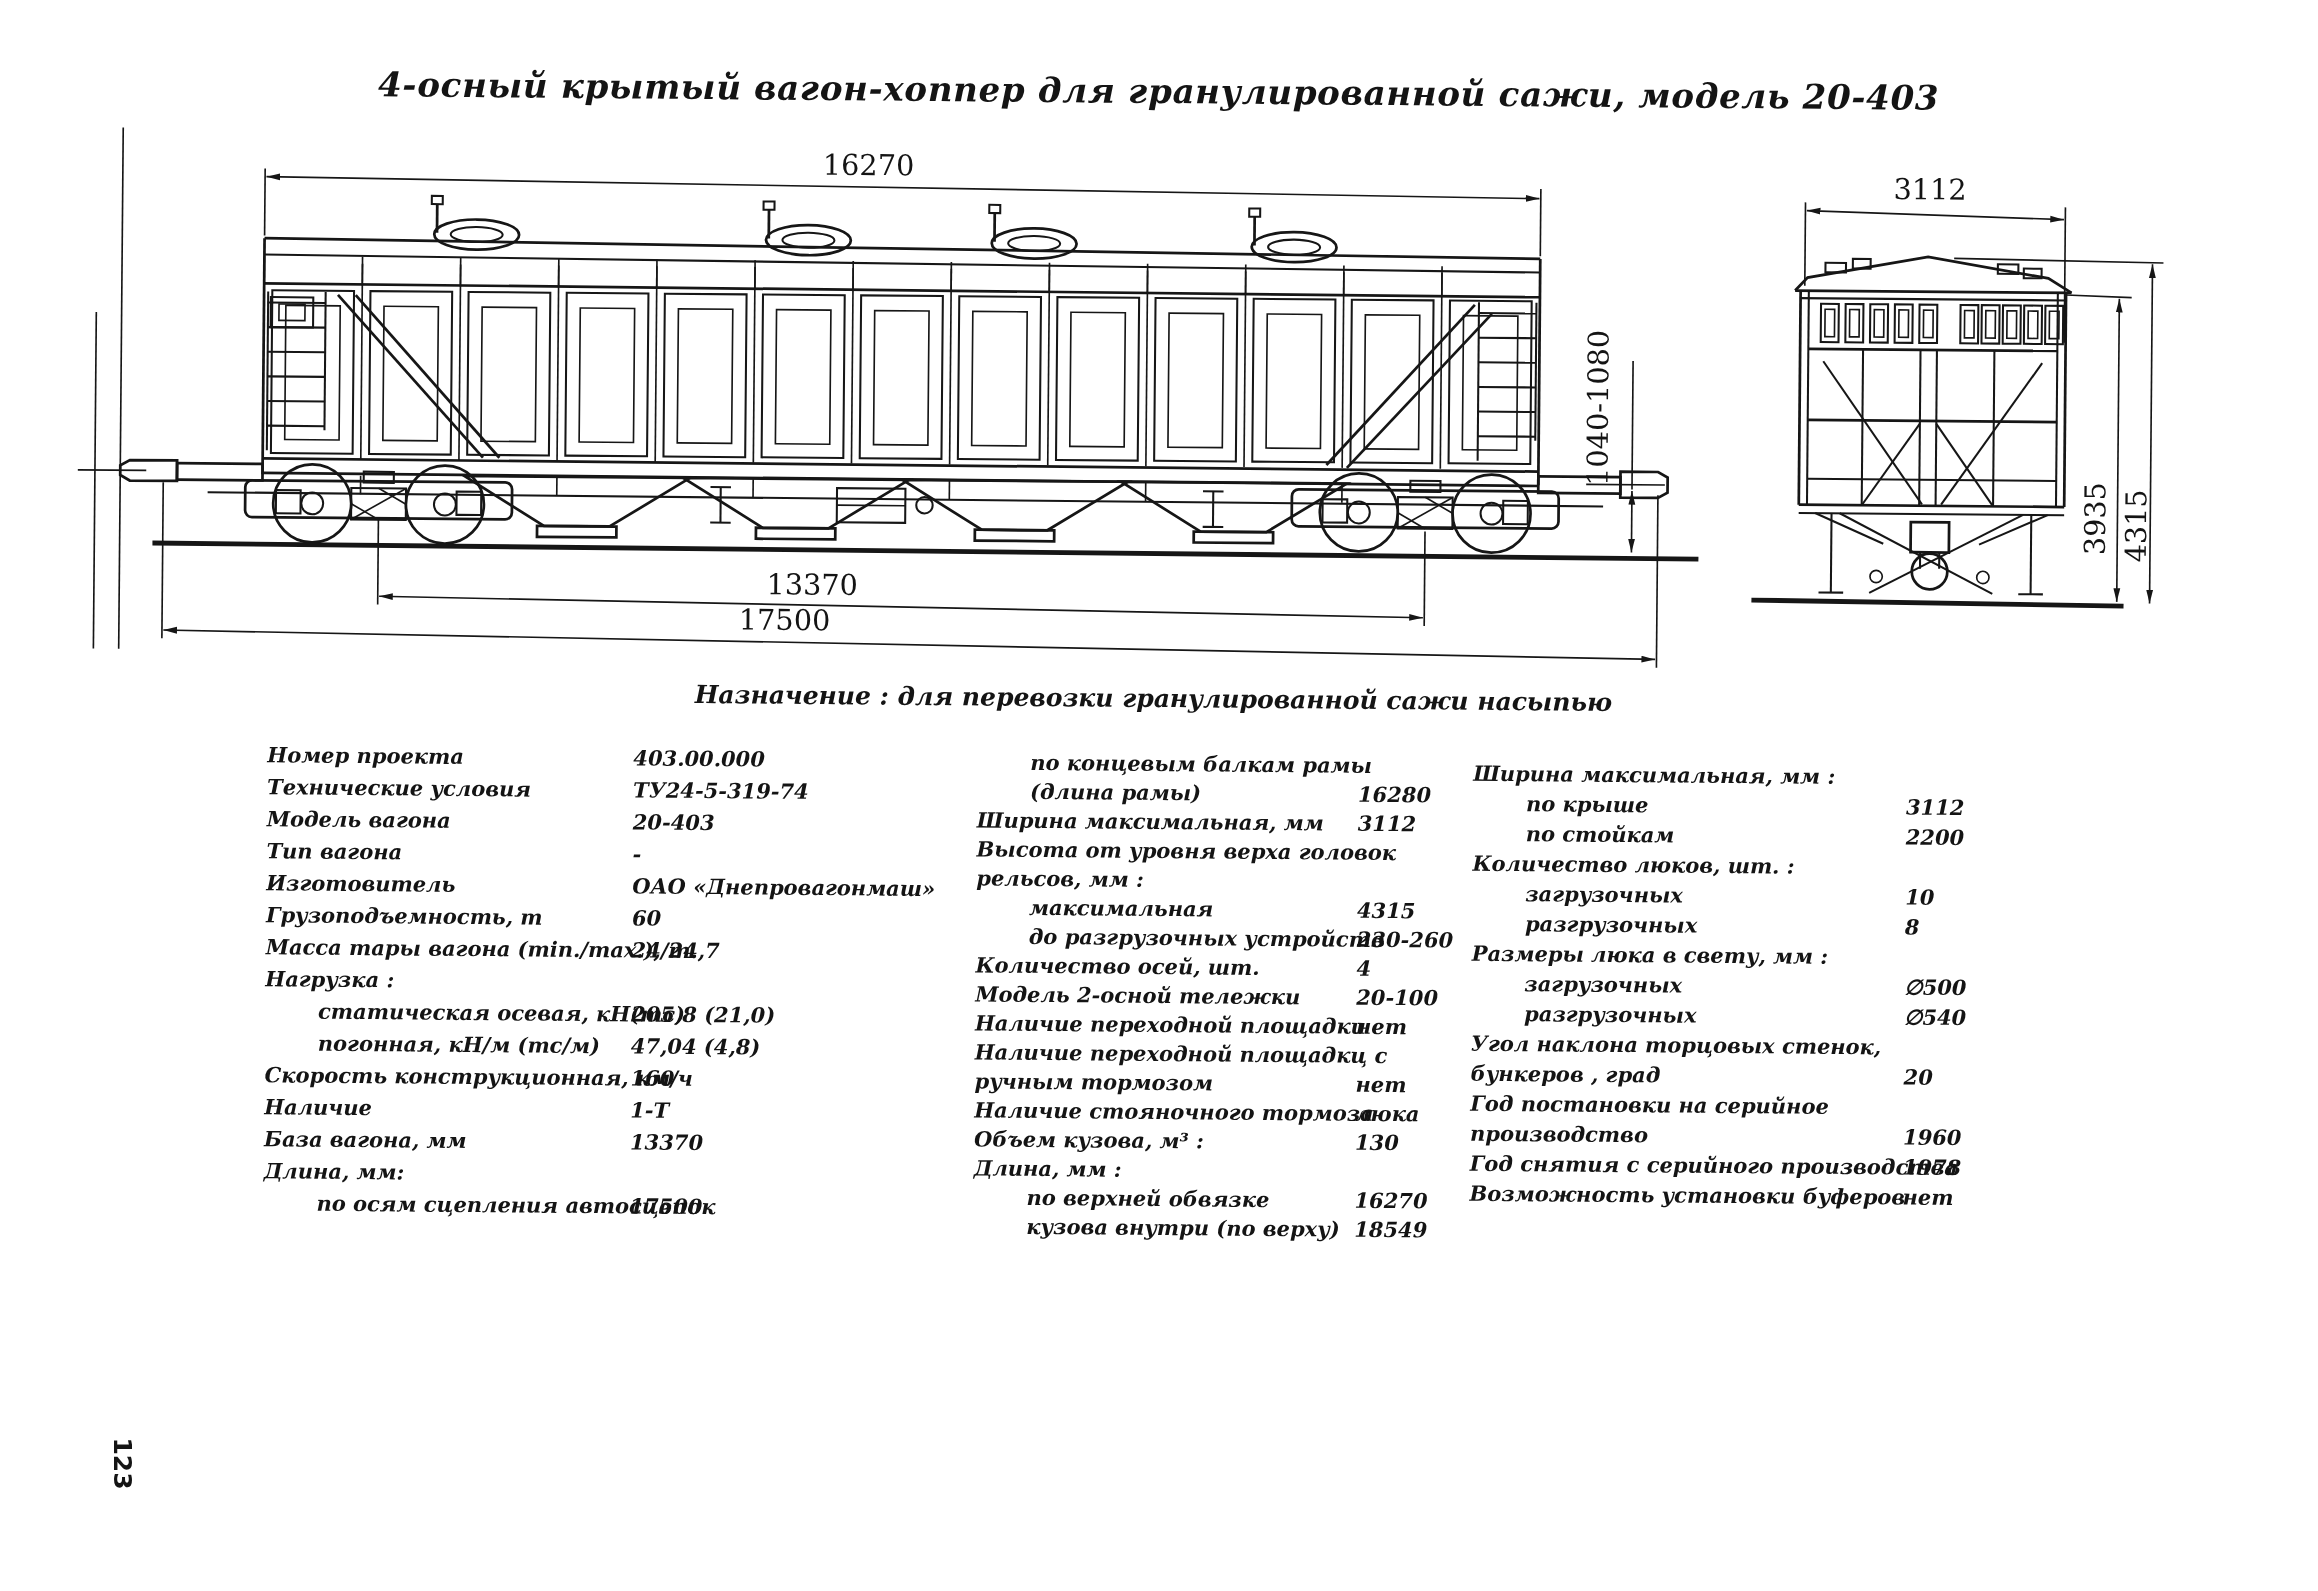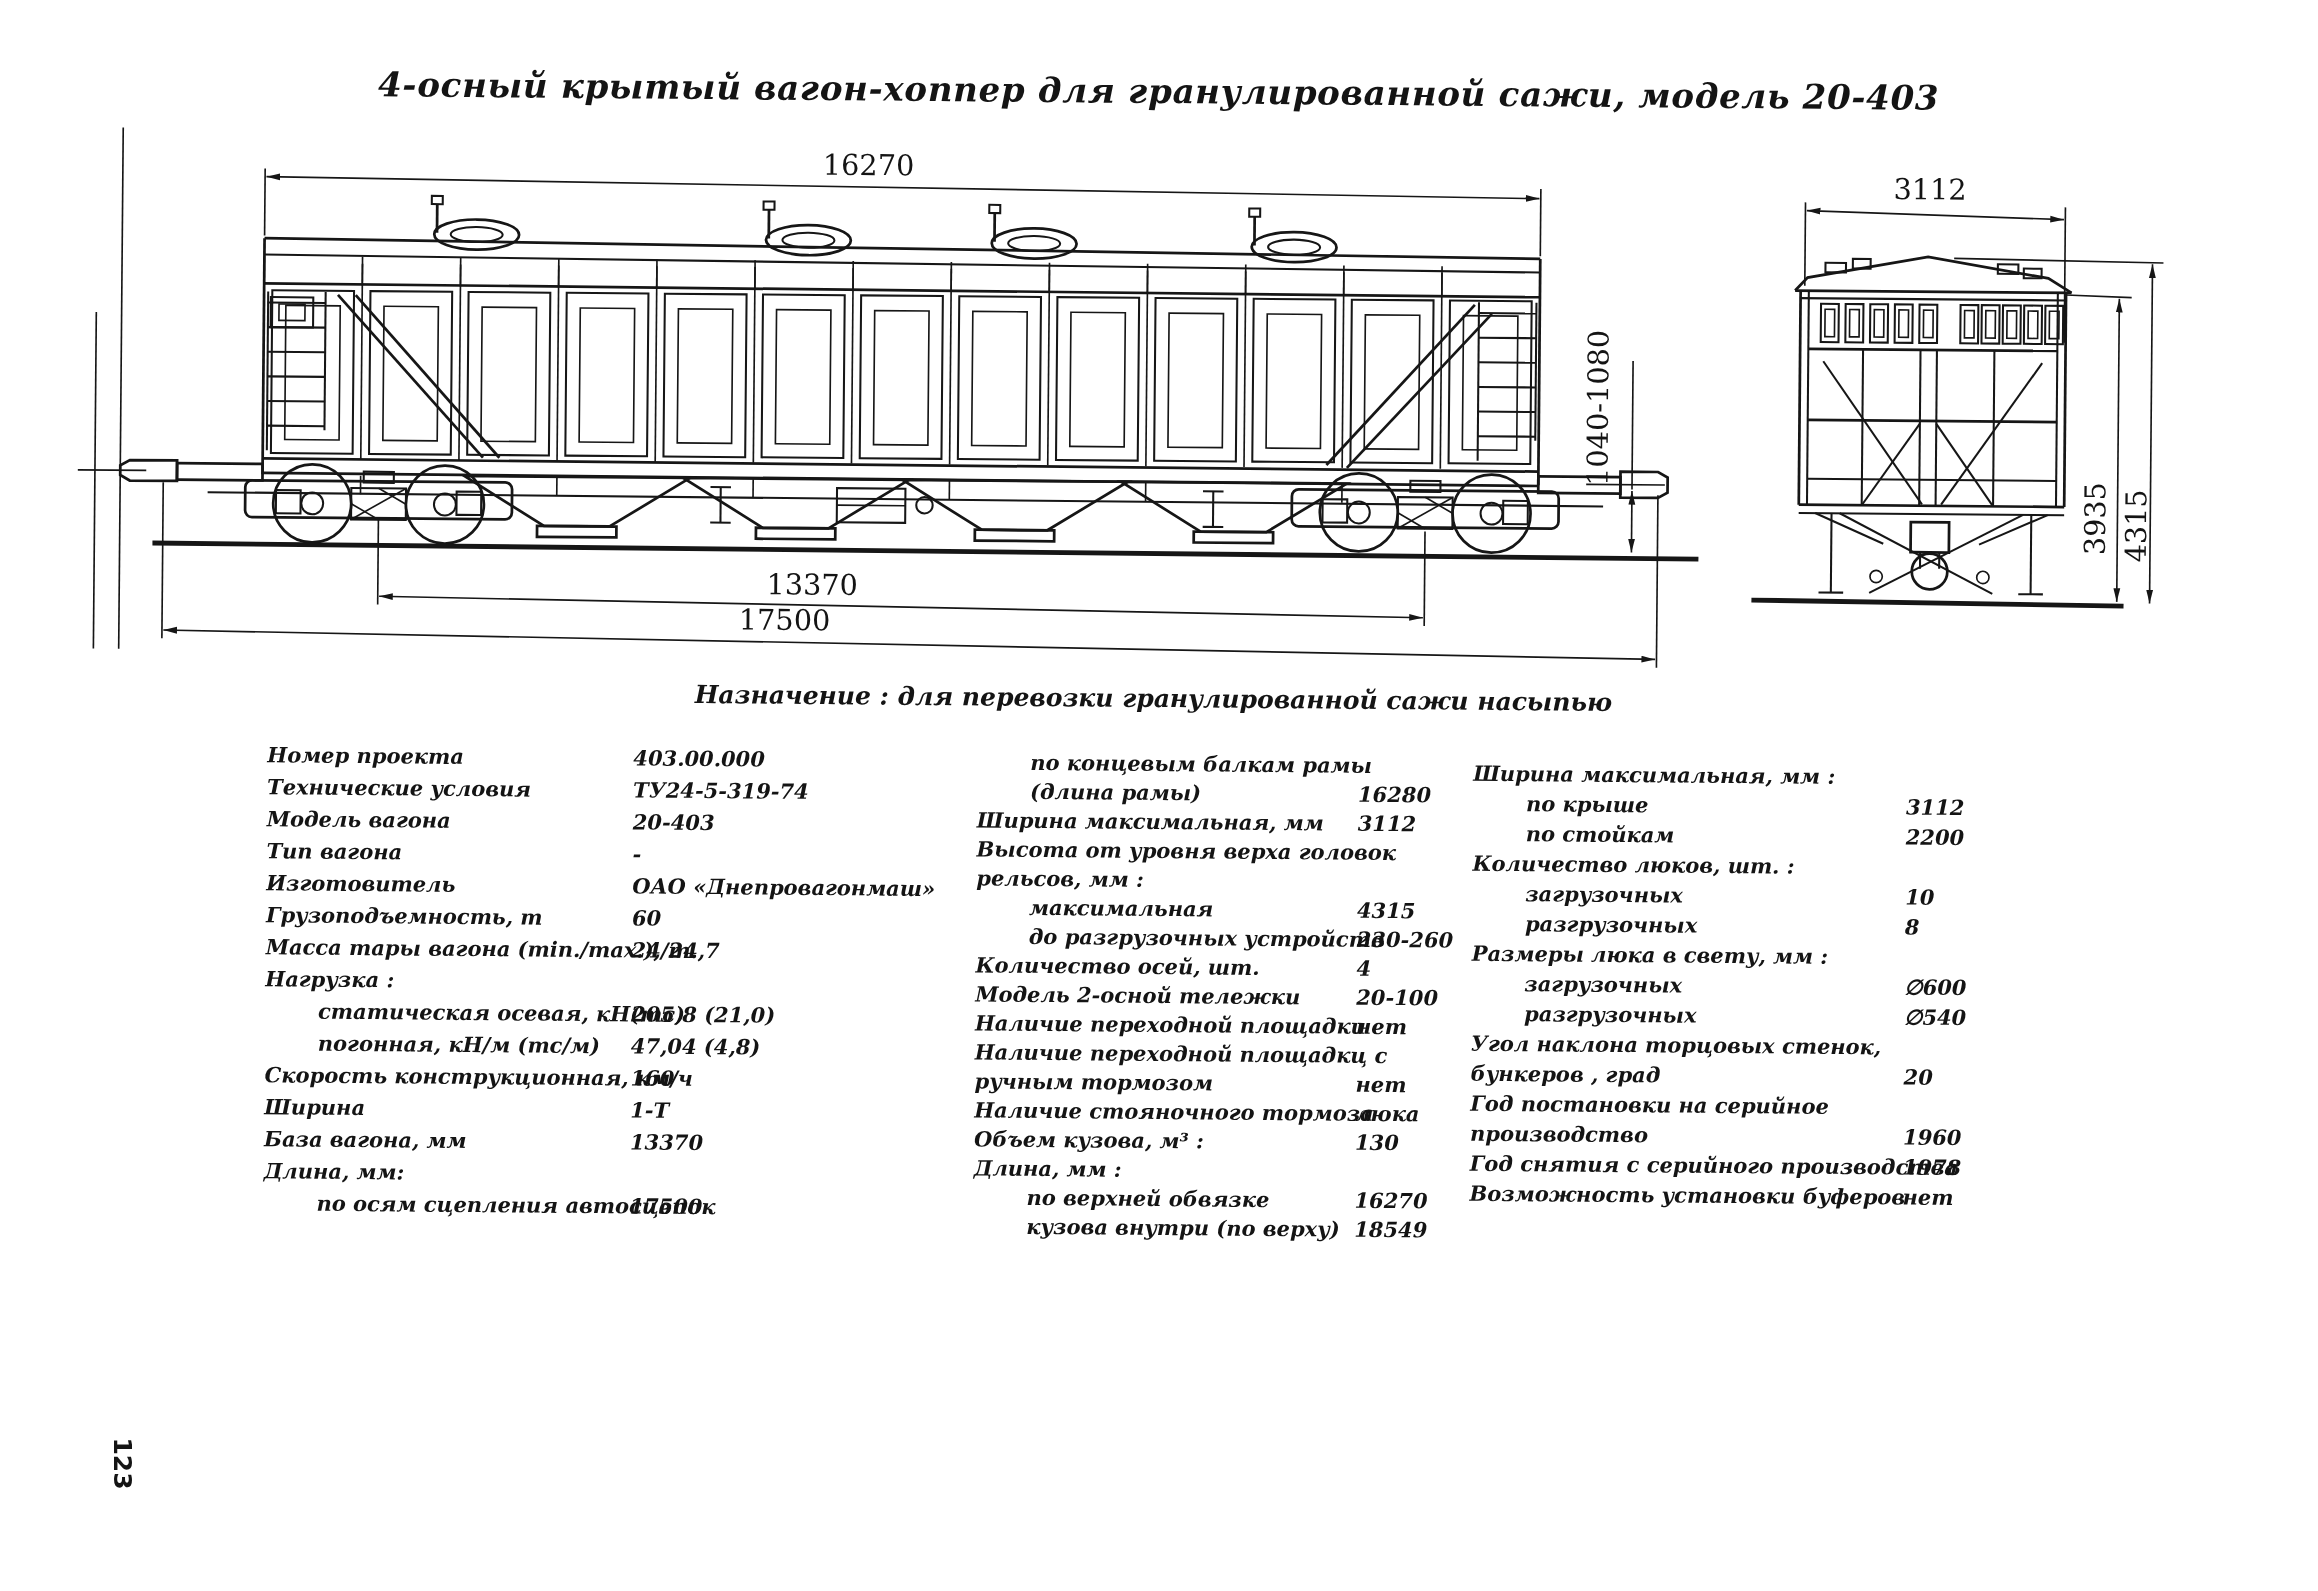--- a/index.html
+++ b/index.html
@@ -305,21 +305,21 @@
       <div class="spec-row"><span class="lbl">Технические условия</span><span class="val">ТУ24-5-319-74</span></div>
       <div class="spec-row"><span class="lbl">Модель вагона</span><span class="val">20-403</span></div>
       <div class="spec-row"><span class="lbl">Тип вагона</span><span class="val">-</span></div>
       <div class="spec-row"><span class="lbl">Изготовитель</span><span class="val">ОАО «Днепровагонмаш»</span></div>
       <div class="spec-row"><span class="lbl">Грузоподъемность, т</span><span class="val">60</span></div>
       <div class="spec-row"><span class="lbl">Масса тары вагона (min./max.), т.</span><span class="val">24/24,7</span></div>
       <div class="spec-row"><span class="lbl">Нагрузка :</span><span class="val"></span></div>
       <div class="spec-row ind"><span class="lbl">статическая осевая, кН(тс)</span><span class="val">205,8 (21,0)</span></div>
       <div class="spec-row ind"><span class="lbl">погонная, кН/м (тс/м)</span><span class="val">47,04 (4,8)</span></div>
       <div class="spec-row"><span class="lbl">Скорость конструкционная, км/ч</span><span class="val">160</span></div>
-      <div class="spec-row"><span class="lbl">Ширина</span><span class="val">1-Т</span></div>
+      <div class="spec-row"><span class="lbl">Наличие</span><span class="val">1-Т</span></div>
       <div class="spec-row"><span class="lbl">База вагона, мм</span><span class="val">13370</span></div>
       <div class="spec-row"><span class="lbl">Длина, мм:</span><span class="val"></span></div>
       <div class="spec-row ind"><span class="lbl">по осям сцепления автосцепок</span><span class="val">17500</span></div>
     </div>
   <div id="spec-col2" class="spec-col">
       <div class="spec-row ind"><span class="lbl">по концевым балкам рамы</span><span class="val"></span></div>
       <div class="spec-row ind"><span class="lbl">(длина рамы)</span><span class="val">16280</span></div>
       <div class="spec-row"><span class="lbl">Ширина максимальная, мм</span><span class="val">3112</span></div>
       <div class="spec-row"><span class="lbl">Высота от уровня верха головок</span><span class="val"></span></div>
       <div class="spec-row"><span class="lbl">рельсов, мм :</span><span class="val"></span></div>
@@ -337,21 +337,21 @@
       <div class="spec-row ind"><span class="lbl">кузова внутри (по верху)</span><span class="val">18549</span></div>
     </div>
   <div id="spec-col3" class="spec-col">
       <div class="spec-row"><span class="lbl">Ширина максимальная, мм :</span><span class="val"></span></div>
       <div class="spec-row ind"><span class="lbl">по крыше</span><span class="val">3112</span></div>
       <div class="spec-row ind"><span class="lbl">по стойкам</span><span class="val">2200</span></div>
       <div class="spec-row"><span class="lbl">Количество люков, шт. :</span><span class="val"></span></div>
       <div class="spec-row ind"><span class="lbl">загрузочных</span><span class="val">10</span></div>
       <div class="spec-row ind"><span class="lbl">разгрузочных</span><span class="val">8</span></div>
       <div class="spec-row"><span class="lbl">Размеры люка в свету, мм :</span><span class="val"></span></div>
-      <div class="spec-row ind"><span class="lbl">загрузочных</span><span class="val">∅600</span></div>
+      <div class="spec-row ind"><span class="lbl">загрузочных</span><span class="val">∅500</span></div>
       <div class="spec-row ind"><span class="lbl">разгрузочных</span><span class="val">∅540</span></div>
       <div class="spec-row"><span class="lbl">Угол наклона торцовых стенок,</span><span class="val"></span></div>
       <div class="spec-row"><span class="lbl">бункеров , град</span><span class="val">20</span></div>
       <div class="spec-row"><span class="lbl">Год постановки на серийное</span><span class="val"></span></div>
       <div class="spec-row"><span class="lbl">производство</span><span class="val">1960</span></div>
       <div class="spec-row"><span class="lbl">Год снятия с серийного производства</span><span class="val">1978</span></div>
       <div class="spec-row"><span class="lbl">Возможность установки буферов</span><span class="val">нет</span></div>
     </div>
 </div>
 

